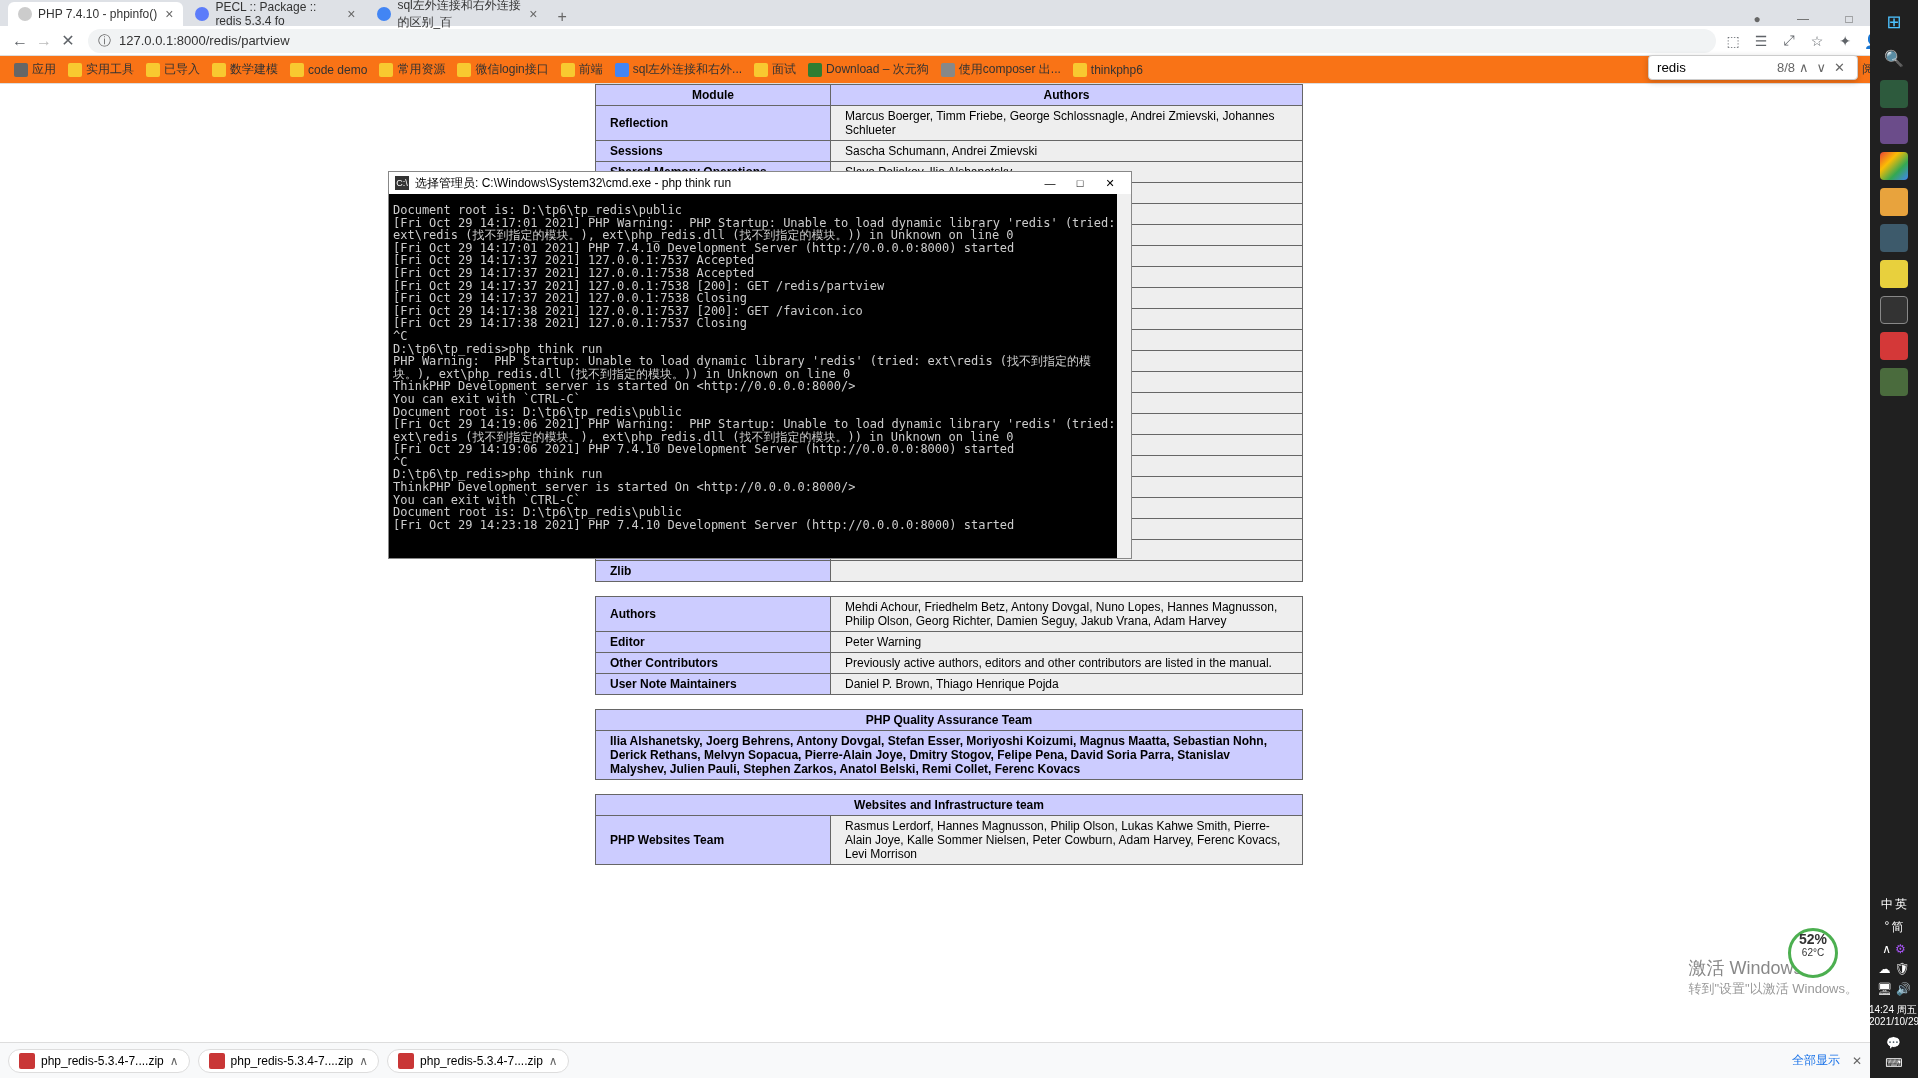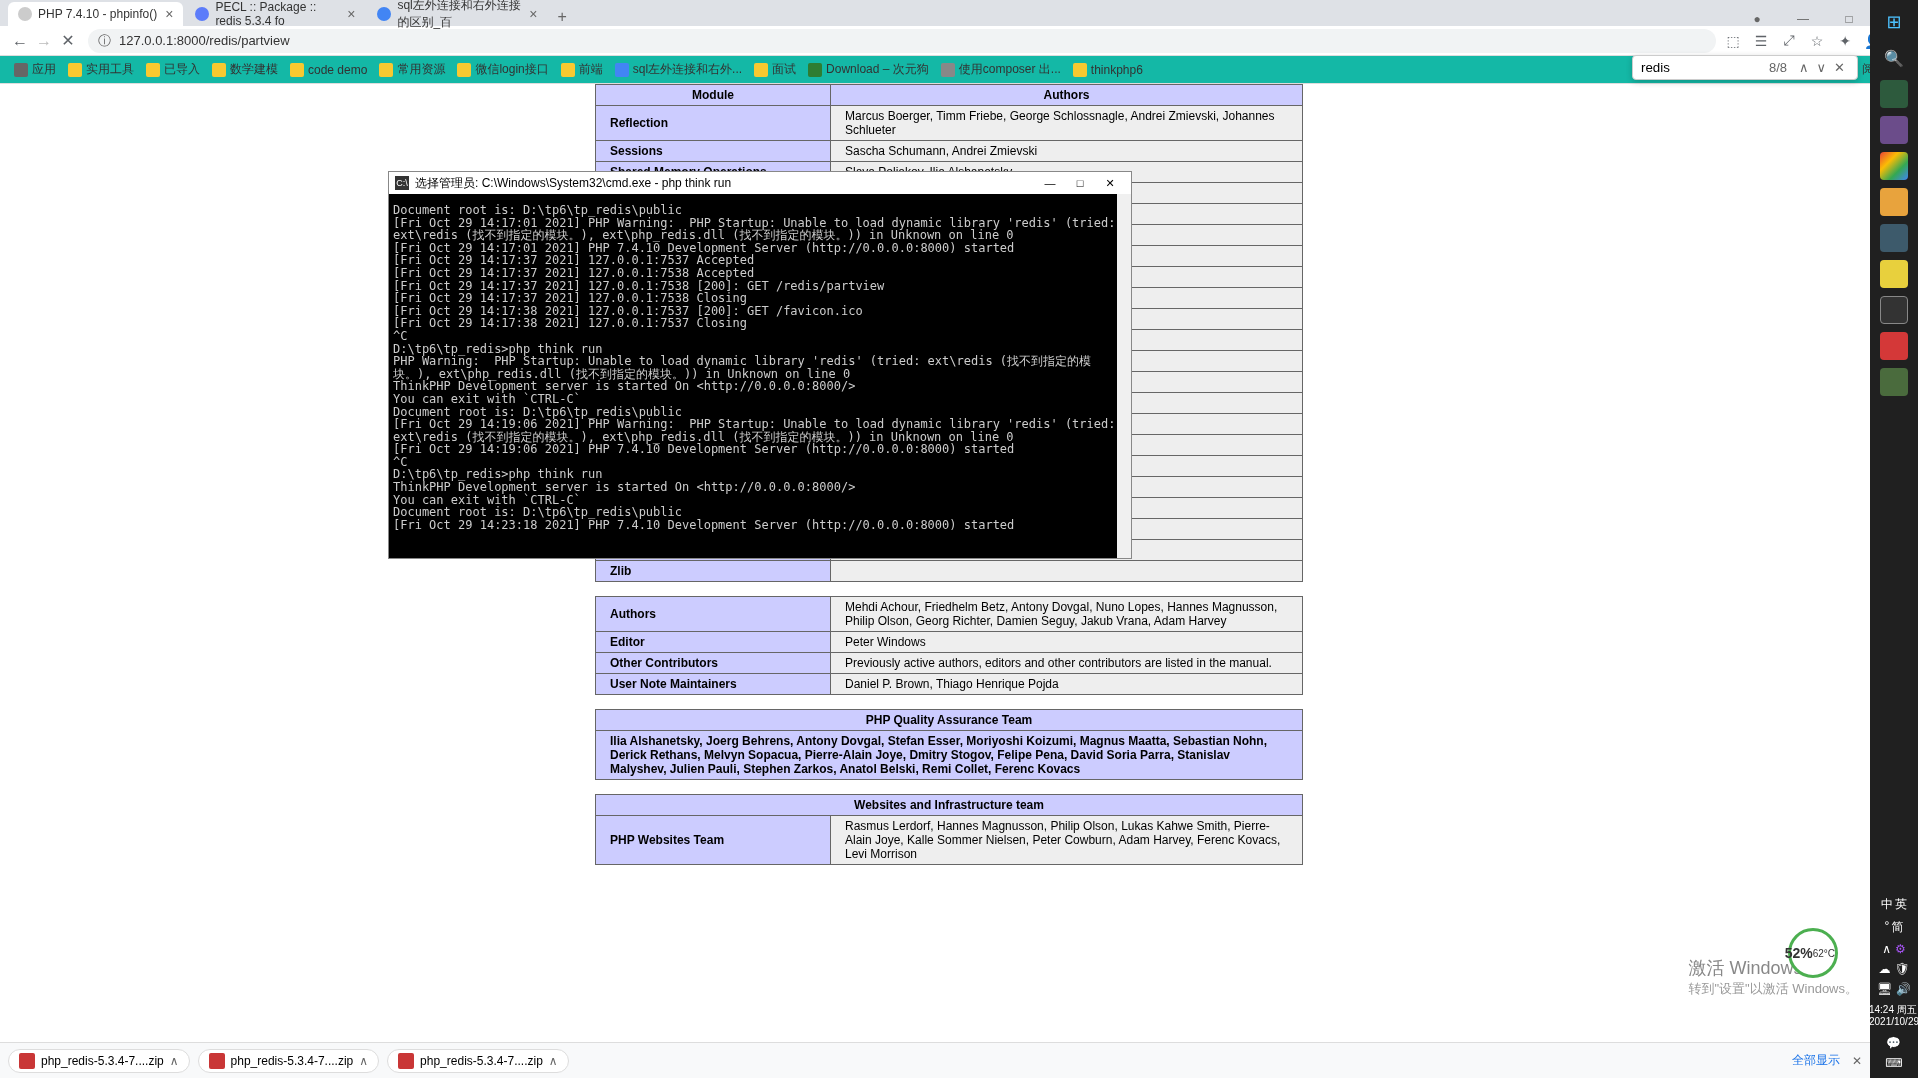--- a/index.html
+++ b/index.html
@@ -15,29 +15,29 @@
 .window-controls { margin-left: auto; display: flex; gap: 16px; align-items: center; color: #666; }
 .win-btn { width: 30px; text-align: center; font-size: 12px; }
 
 .address-bar { background: #fff; height: 30px; display: flex; align-items: center; padding: 0 8px; border-bottom: 1px solid #ddd; }
 .nav-btn { width: 24px; height: 24px; display: flex; align-items: center; justify-content: center; color: #5f6368; font-size: 16px; cursor: pointer; }
 .url-box { flex: 1; display: flex; align-items: center; background: #f1f3f4; border-radius: 14px; height: 24px; padding: 0 10px; margin: 0 8px; font-size: 13px; color: #333; }
 .url-info { margin-right: 8px; color: #666; }
 .addr-icons { display: flex; gap: 10px; align-items: center; color: #5f6368; }
 .addr-icon { width: 18px; height: 18px; display: flex; align-items: center; justify-content: center; font-size: 14px; }
 
-.bookmarks-bar { background: #14b8a6; height: 28px; display: flex; align-items: center; padding: 0 8px; border-bottom: 1px solid #ddd; font-size: 12px; color: #333; }
+.bookmarks-bar { background: #f97316; height: 28px; display: flex; align-items: center; padding: 0 8px; border-bottom: 1px solid #ddd; font-size: 12px; color: #333; }
 .bookmark { display: flex; align-items: center; padding: 0 6px; gap: 4px; cursor: pointer; }
 .bm-icon { width: 14px; height: 14px; background: #f8c930; border-radius: 2px; flex-shrink: 0; }
 .reading-list { margin-left: auto; display: flex; align-items: center; gap: 4px; }
 
 
 .find-bar { position: absolute; top: 55px; right: 60px; background: #fff; border: 1px solid #ccc; border-radius: 4px; box-shadow: 0 2px 6px rgba(0,0,0,0.2); display: flex; align-items: center; padding: 4px 8px; font-size: 13px; z-index: 50; }
 .find-input { border: none; outline: none; width: 120px; }
-.find-count { color: #666; margin: 0 8px; }
+.find-count { color: #666; margin: 0 0; }
 .find-nav { color: #666; padding: 0 4px; cursor: pointer; }
 
 
 .page-content { position: absolute; top: 84px; left: 0; right: 20px; bottom: 60px; overflow: auto; display: flex; flex-direction: column; align-items: center; }
 .php-table { width: 708px; border-collapse: collapse; font-size: 12px; margin-bottom: 14px; }
 .php-table th { background: #ccccff; border: 1px solid #666; padding: 3px 6px; font-weight: bold; color: #000; }
 .php-table td { background: #eee; border: 1px solid #666; padding: 3px 14px; color: #000; }
 .php-table td.label { background: #ccccff; font-weight: bold; width: 235px; }
 .section-header th { background: #ccccff; text-align: center; font-weight: bold; }
 
@@ -67,21 +67,21 @@
 
 
 .download-bar { position: absolute; bottom: 0; left: 0; right: 48px; height: 36px; background: #f8f9fa; border-top: 1px solid #ddd; display: flex; align-items: center; padding: 0 8px; font-size: 12px; }
 .download-item { display: flex; align-items: center; background: #fff; border: 1px solid #ddd; border-radius: 14px; padding: 3px 10px; margin-right: 8px; gap: 6px; }
 .dl-icon { width: 16px; height: 16px; background: #c93636; border-radius: 2px; }
 .dl-chevron { color: #666; }
 .dl-all { margin-left: auto; color: #1a73e8; cursor: pointer; margin-right: 12px; }
 .dl-close { color: #666; cursor: pointer; }
 
 
-.circ-widget { position: absolute; bottom: 100px; right: 80px; width: 50px; height: 50px; border: 3px solid #4caf50; border-radius: 50%; display: flex; align-items: center; justify-content: flex-end; background: #fff; font-size: 10px; color: #333; }
+.circ-widget { position: absolute; bottom: 100px; right: 80px; width: 50px; height: 50px; border: 3px solid #4caf50; border-radius: 50%; display: flex; flex-direction: column; align-items: center; justify-content: flex-start; background: #fff; font-size: 10px; color: #333; }
 .circ-widget .pct { font-size: 14px; font-weight: bold; }
 </style>
 </head>
 <body>
 
 <div class="browser-top">
   <div class="tab">
     <span class="tab-icon"></span>
     <span>PHP 7.4.10 - phpinfo()</span>
     <span class="tab-close">×</span>
@@ -292,21 +292,21 @@
   </table>
 
   <table class="php-table">
     <tbody id="credits-body">
         <tr>
           <td class="label">Authors</td>
           <td>Mehdi Achour, Friedhelm Betz, Antony Dovgal, Nuno Lopes, Hannes Magnusson, Philip Olson, Georg Richter, Damien Seguy, Jakub Vrana, Adam Harvey</td>
         </tr>
         <tr>
           <td class="label">Editor</td>
-          <td>Peter Windows</td>
+          <td>Peter Warning</td>
         </tr>
         <tr>
           <td class="label">Other Contributors</td>
           <td>Previously active authors, editors and other contributors are listed in the manual.</td>
         </tr>
         <tr>
           <td class="label">User Note Maintainers</td>
           <td>Daniel P. Brown, Thiago Henrique Pojda</td>
         </tr>
       </tbody>

